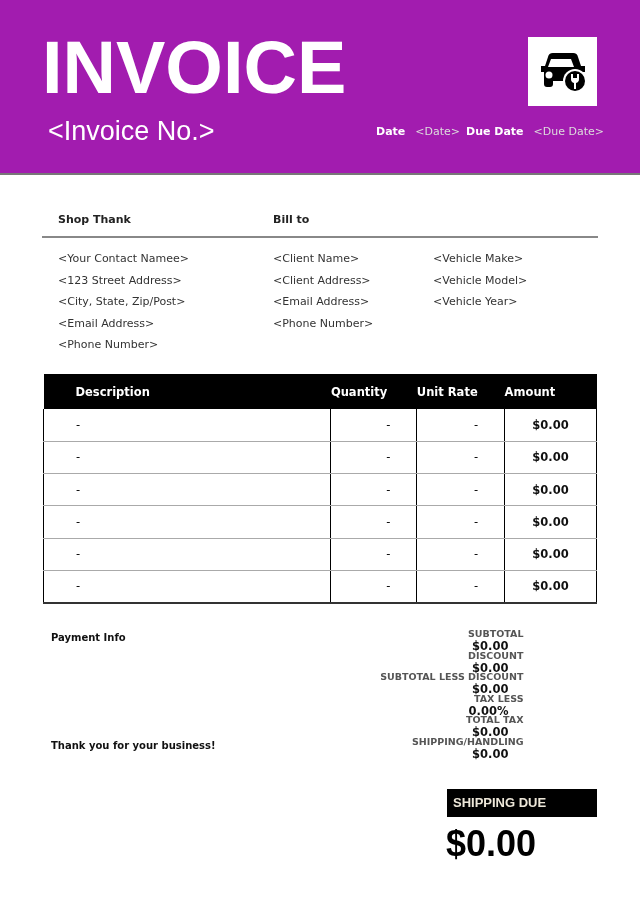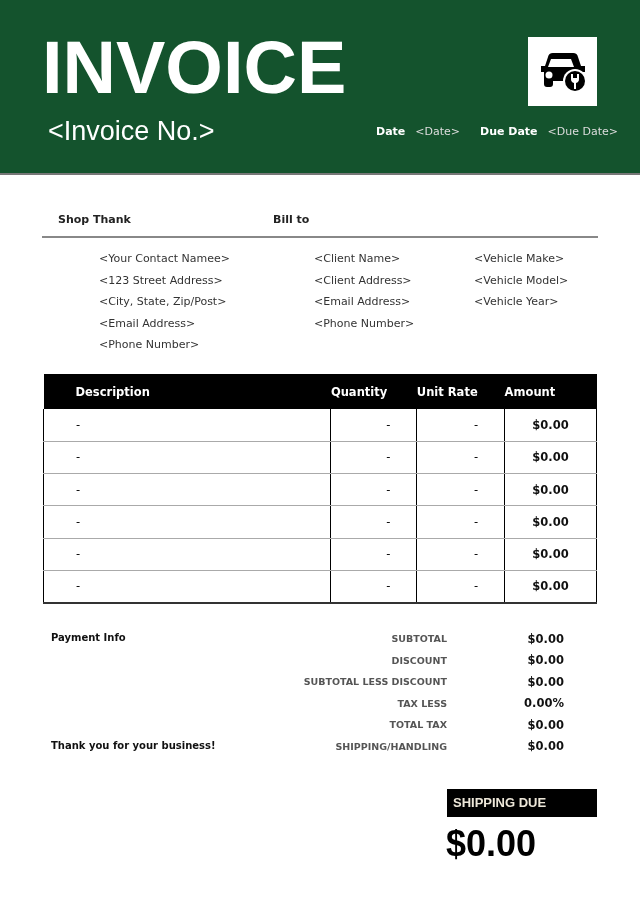--- a/index.html
+++ b/index.html
@@ -1,43 +1,43 @@
 <!DOCTYPE html>
 <html><head>
 <meta charset="utf-8">
 <style>
   * { box-sizing: border-box; margin: 0; padding: 0; }
   html, body { width: 640px; height: 906px; background: #ffffff; overflow: hidden; }
   body { position: relative; font-family: "Liberation Sans", sans-serif; color: #111; }
 
-  .header { position: absolute; left: 0; top: 0; width: 640px; height: 175px; background: #14532d; border-bottom: 2px solid #777; }
+  .header { position: absolute; left: 0; top: 0; width: 640px; height: 175px; background: #a21caf; border-bottom: 2px solid #777; }
   .title { position: absolute; left: 42px; top: 28px; font-family: "Liberation Sans", sans-serif; font-weight: bold; font-size: 74px; color: #fff; letter-spacing: 0px; line-height: 80px; }
   .invno { position: absolute; left: 48px; top: 116px; font-size: 27px; color: #fff; font-family: "Liberation Sans", sans-serif; }
   .logo-box { position: absolute; left: 528px; top: 37px; width: 69px; height: 69px; background: #fff; display: flex; align-items: center; justify-content: center; }
   .meta { position: absolute; top: 125px; font-size: 11px; color: #fff; font-family: "DejaVu Sans", sans-serif; }
   .meta .lbl { font-weight: bold; margin-right: 10px; }
   .meta .val { color: #ddd; }
 
   .section-h { position: absolute; top: 213px; font-size: 11px; font-weight: bold; font-family: "DejaVu Sans", sans-serif; color: #222; }
   .rule { position: absolute; left: 42px; top: 236px; width: 556px; height: 2px; background: #888; }
   .col { position: absolute; top: 251px; font-size: 11px; color: #333; font-family: "DejaVu Sans", sans-serif; }
-  .col div { height: 21.5px; line-height: 15px; margin-left: 41px; }
+  .col div { height: 21.5px; line-height: 15px; }
 
   .tbl { position: absolute; left: 43px; top: 374px; width: 554px; border-collapse: collapse; font-family: "DejaVu Sans", sans-serif; font-size: 11.5px; padding-left: 20px; }
   .tbl th { background: #000; color: #fff; height: 35px; font-weight: bold; text-align: left; padding: 0; }
   .tbl th.desc { text-align: left; padding-left: 32px; }
   .tbl td { height: 32.3px; border-bottom: 1px solid #aaa; border-left: 1px solid #000; border-right: 1px solid #000; padding: 0; }
   .tbl tr:last-child td { border-bottom: 2px solid #333; }
   .tbl td.desc { padding-left: 32px; }
   .tbl td.qty, .tbl td.rate { text-align: right; padding-right: 26px; }
   .tbl td.amt { text-align: center; font-weight: bold; }
 
   .pay { position: absolute; left: 51px; font-size: 10px; font-weight: bold; font-family: "DejaVu Sans", sans-serif; color: #111; }
   .sum { position: absolute; left: 300px; width: 300px; top: 628px; font-family: "DejaVu Sans", sans-serif; }
-  .sum-row { height: 21.5px; display: flex; align-items: center; }
+  .sum-row { height: 21.5px; display: flex; align-items: center; flex-direction: column; }
   .sum-row .k { width: 147px; text-align: right; font-size: 9.5px; font-weight: bold; color: #555; }
   .sum-row .v { width: 117px; text-align: right; font-size: 11.5px; font-weight: bold; color: #111; }
 
   .bal-box { position: absolute; left: 447px; top: 789px; width: 150px; height: 28px; background: #000; color: #ece6d8; font-size: 13px; font-weight: bold; padding-left: 6px; line-height: 28px; font-family: "Liberation Sans", sans-serif; }
   .bal-val { position: absolute; left: 446px; top: 823px; font-size: 36px; font-weight: bold; color: #000; font-family: "Liberation Sans", sans-serif; }
 </style>
 </head>
 <body>
 
 <div class="header">
@@ -48,21 +48,21 @@
       <path d="M12 6 h24 a5 5 0 0 1 5 4 l3 9 h4 v6 h-3 v12 a3 3 0 0 1 -3 3 h-3 a3 3 0 0 1 -3 -3 v-3 h-20 v3 a3 3 0 0 1 -3 3 h-3 a3 3 0 0 1 -3 -3 v-12 h-3 v-6 h4 l3 -9 a5 5 0 0 1 5 -4 z M14 12 l-3 8 h26 l-3 -8 z" fill="#000"></path>
       <circle cx="12" cy="28" r="3.5" fill="#fff"></circle>
       <circle cx="38" cy="34" r="12" fill="#fff"></circle>
       <circle cx="38" cy="34" r="10" fill="#000"></circle>
       <path d="M34 27 v5 a4 4 0 0 0 3 4 v6 h2 v-6 a4 4 0 0 0 3 -4 v-5 h-2 v4 h-4 v-4 z" fill="#fff"></path>
     </svg>
   </div>
   <div class="meta" style="left:376px;">
     <span class="lbl">Date</span><span class="val">&lt;Date&gt;</span>
   </div>
-  <div class="meta" style="left:480px;">
+  <div class="meta" style="left:466px;">
     <span class="lbl">Due Date</span><span class="val">&lt;Due Date&gt;</span>
   </div>
 </div>
 
 <div class="section-h" style="left:58px;">Shop Thank</div>
 <div class="section-h" style="left:273px;">Bill to</div>
 <div class="rule"></div>
 
 <div class="col" style="left:58px;">
   <div>&lt;Your Contact Namee&gt;</div>

